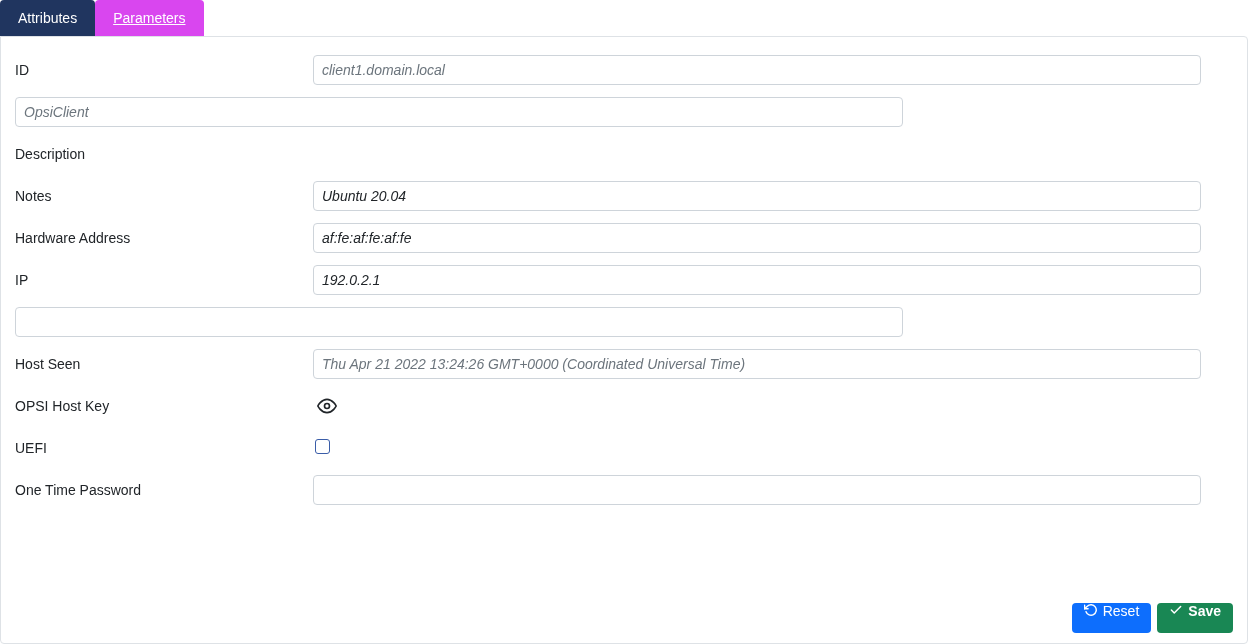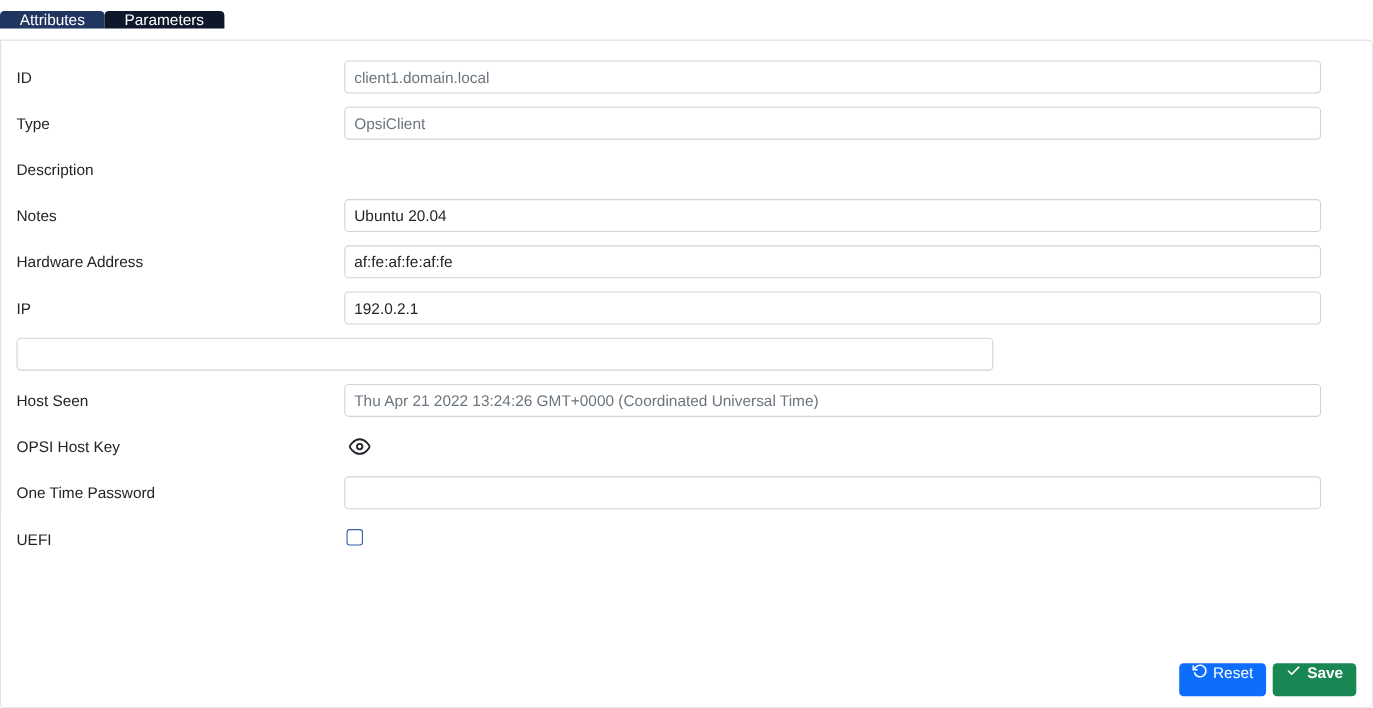--- a/index.html
+++ b/index.html
@@ -11,37 +11,37 @@
     background: #fff;
   }
   .container {
     width: 1248px;
     height: 644px;
     position: relative;
   }
   .tabs {
     display: flex;
     height: 36px;
-    align-items: center;
   }
   .tab {
     padding: 0 18px;
     display: flex;
     align-items: center;
     color: #fff;
     font-size: 14px;
     cursor: pointer;
     border-top-left-radius: 4px;
     border-top-right-radius: 4px;
   }
   .tab.active {
     background: #20355f;
   }
   .tab.inactive {
-    background: #0f172a;
+    background: #d946ef;
+    text-decoration: underline;
   }
   .panel {
     border: 1px solid #dee2e6;
     border-radius: 0 4px 4px 4px;
     padding: 12px 0 0 0;
     height: 608px;
     position: relative;
   }
   .form-row {
     display: flex;
@@ -61,20 +61,21 @@
   .text-input {
     width: 100%;
     height: 30px;
     border: 1px solid #ced4da;
     border-radius: 4px;
     padding: 0 8px;
     font-size: 14px;
     font-family: inherit;
     color: #212529;
     background: #fff;
+    font-style: italic;
   }
   .text-input.readonly {
     color: #6c757d;
     background: #fff;
   }
   .eye-icon {
     display: inline-flex;
     align-items: center;
     justify-content: center;
     width: 24px;
@@ -128,21 +129,20 @@
   <div class="panel">
 
     <div class="form-row">
       <div class="form-label">ID</div>
       <div class="form-field">
         <input class="text-input readonly" readonly="" value="client1.domain.local" style="">
       </div>
     </div>
 
     <div class="form-row">
-      <div class="form-label">Type</div>
       <div class="form-field">
         <input class="text-input readonly" readonly="" value="OpsiClient" style="">
       </div>
     </div>
 
     <div class="form-row">
       <div class="form-label">Description</div>
     </div>
 
     <div class="form-row">
@@ -186,30 +186,30 @@
         <span class="eye-icon">
           <svg class="icon-svg" width="20" height="20" viewBox="0 0 24 24" fill="none" stroke="#212529" stroke-width="2" stroke-linecap="round" stroke-linejoin="round">
             <path d="M1 12s4-8 11-8 11 8 11 8-4 8-11 8-11-8-11-8z"></path>
             <circle cx="12" cy="12" r="3"></circle>
           </svg>
         </span>
       </div>
     </div>
 
     <div class="form-row">
+      <div class="form-label">UEFI</div>
+      <div class="form-field">
+        <input type="checkbox" class="checkbox" style="">
+      </div>
+    </div>
+
+    <div class="form-row">
       <div class="form-label">One Time Password</div>
       <div class="form-field">
         <input class="text-input" value="" style="">
-      </div>
-    </div>
-
-    <div class="form-row">
-      <div class="form-label">UEFI</div>
-      <div class="form-field">
-        <input type="checkbox" class="checkbox" style="">
       </div>
     </div>
 
     <div class="footer">
       <button class="btn btn-primary">
         <span>
           <svg class="icon-svg" width="14" height="14" viewBox="0 0 24 24" fill="none" stroke="#fff" stroke-width="2.5" stroke-linecap="round" stroke-linejoin="round">
             <polyline points="1 4 1 10 7 10"></polyline>
             <path d="M3.51 15a9 9 0 1 0 2.13-9.36L1 10"></path>
           </svg>

